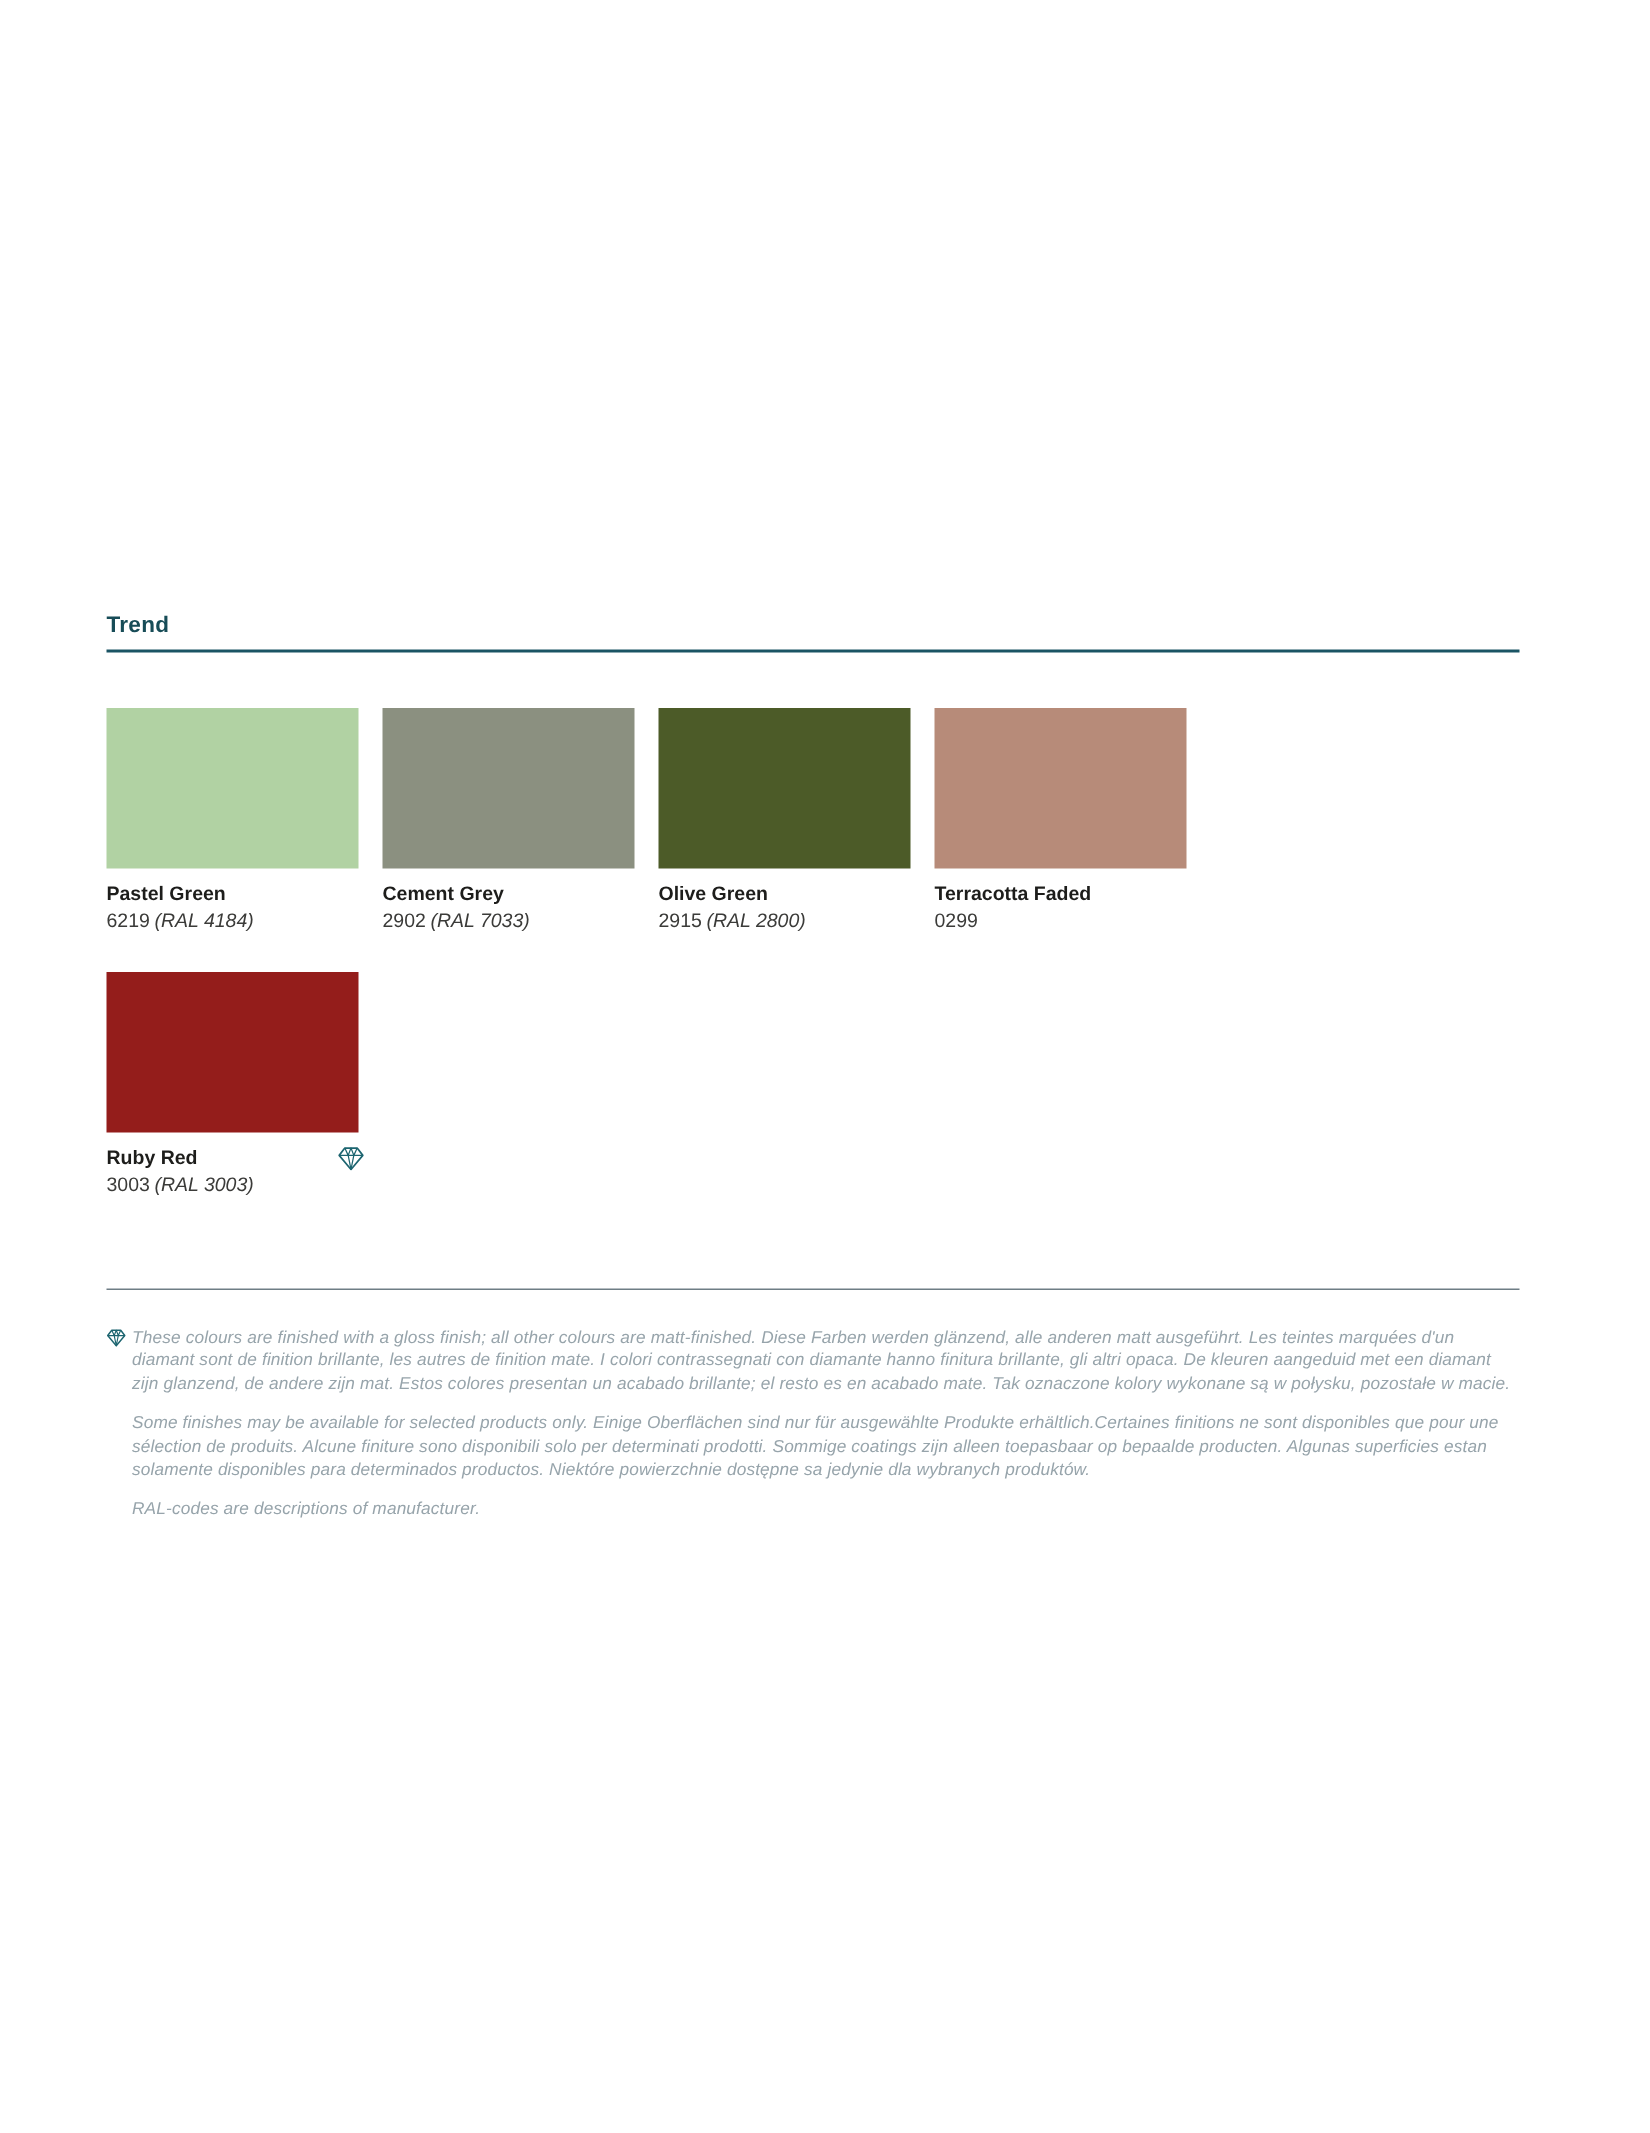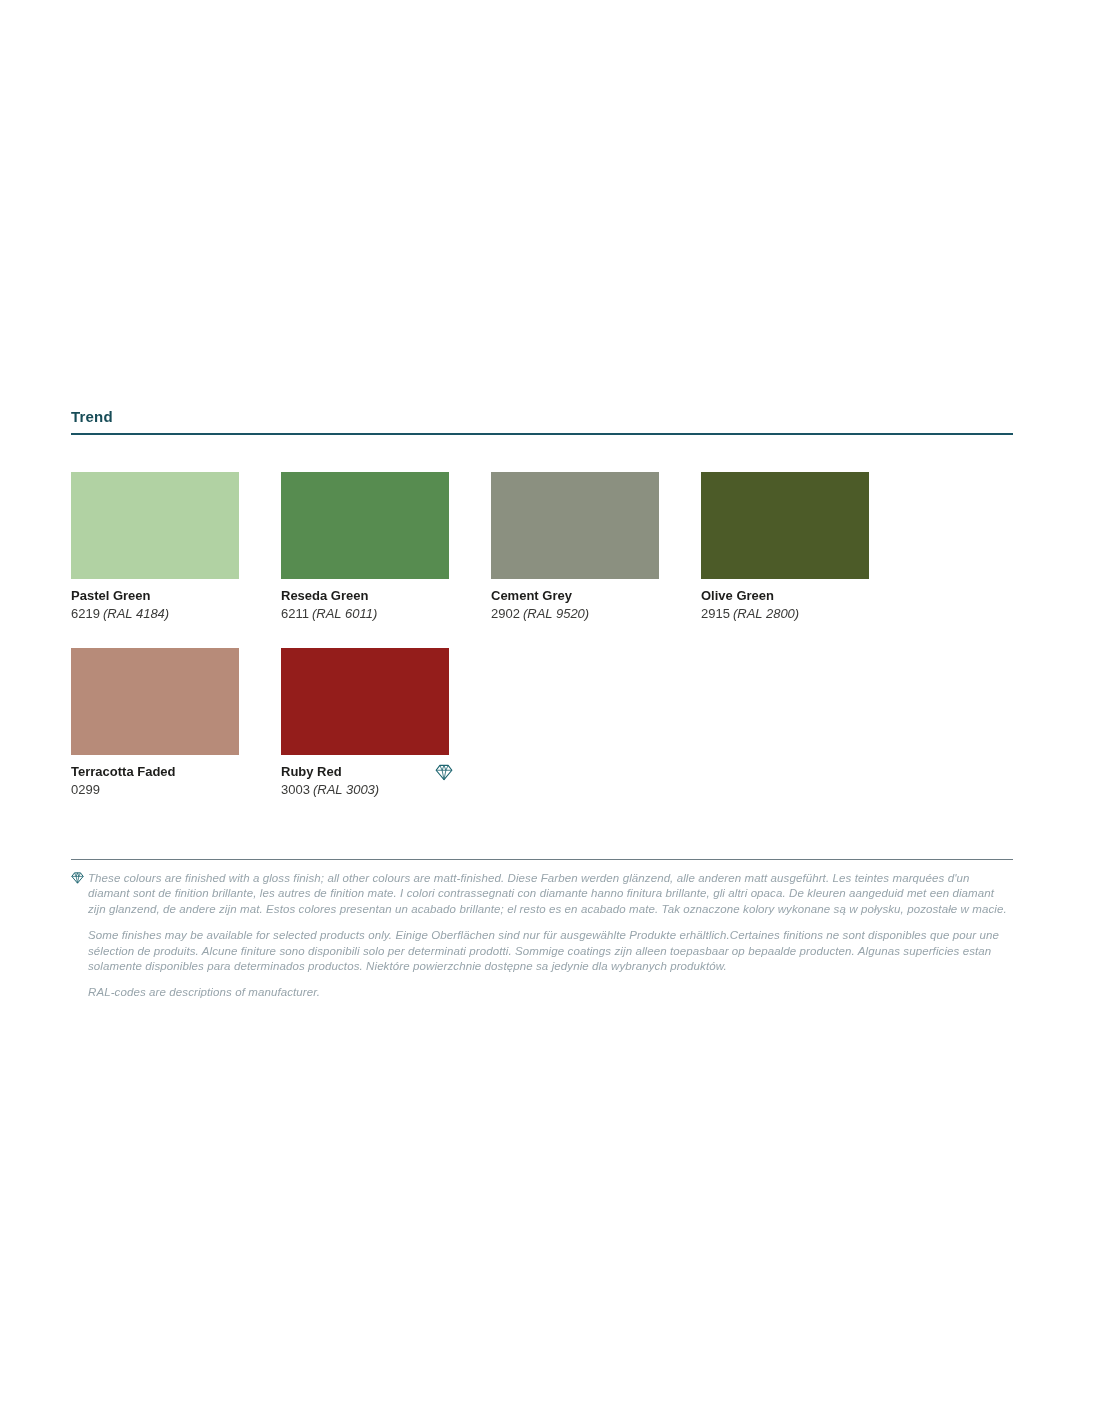--- a/index.html
+++ b/index.html
@@ -34,21 +34,21 @@
 
   
   #swatch-grid {
     position: absolute;
     left: 71px;
     top: 472px;
     width: 755px;
     display: grid;
     grid-template-columns: repeat(4, 168px);
     grid-auto-rows: 176px;
-    column-gap: 42px;
+    column-gap: 16px;
   }
   .cell { position: relative; }
   .swatch {
     width: 168px;
     height: 107px;
   }
   .label-row { position: relative; margin-top: 9px; padding-right: 22px; }
   .swatch-name {
     font-size: 13px;
     font-weight: bold;
@@ -72,21 +72,21 @@
     top: 0;
   }
 
   
   #footnotes {
     position: absolute;
     left: 71px;
     top: 859px;
     width: 942px;
     border-top: 1px solid #6e7d85;
-    padding-top: 11px;
+    padding-top: 25px;
   }
   .footnote-body {
     position: relative;
     padding-left: 17px;
   }
   .footnote-gem {
     position: absolute;
     left: 0;
     top: 1px;
   }
@@ -111,33 +111,26 @@
   <div id="swatch-grid">
 
     <div class="cell">
       <div class="swatch" style="background-color: rgb(177, 210, 163);"></div>
       <div class="label-row">
         <div class="swatch-name">Pastel Green</div>
         <div class="swatch-code"><span>6219</span><span class="ral">(RAL 4184)</span></div>
       </div>
     </div>
 
-    <div class="cell">
-      <div class="swatch" style="background-color: rgb(87, 140, 80);"></div>
-      <div class="label-row">
-        <div class="swatch-name">Reseda Green</div>
-        <div class="swatch-code"><span>6211</span><span class="ral">(RAL 6011)</span></div>
-      </div>
-    </div>
 
     <div class="cell">
       <div class="swatch" style="background-color: rgb(139, 144, 128);"></div>
       <div class="label-row">
         <div class="swatch-name">Cement Grey</div>
-        <div class="swatch-code"><span>2902</span><span class="ral">(RAL 9520)</span></div>
+        <div class="swatch-code"><span>2902</span><span class="ral">(RAL 7033)</span></div>
       </div>
     </div>
 
     <div class="cell">
       <div class="swatch" style="background-color: rgb(76, 91, 40);"></div>
       <div class="label-row">
         <div class="swatch-name">Olive Green</div>
         <div class="swatch-code"><span>2915</span><span class="ral">(RAL 2800)</span></div>
       </div>
     </div>

